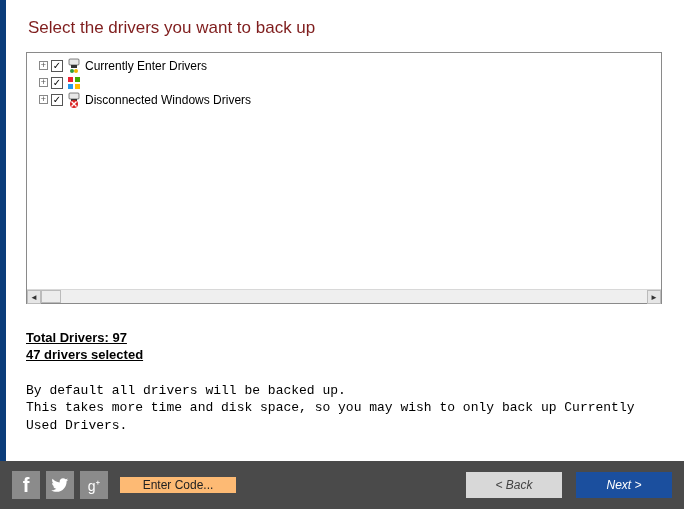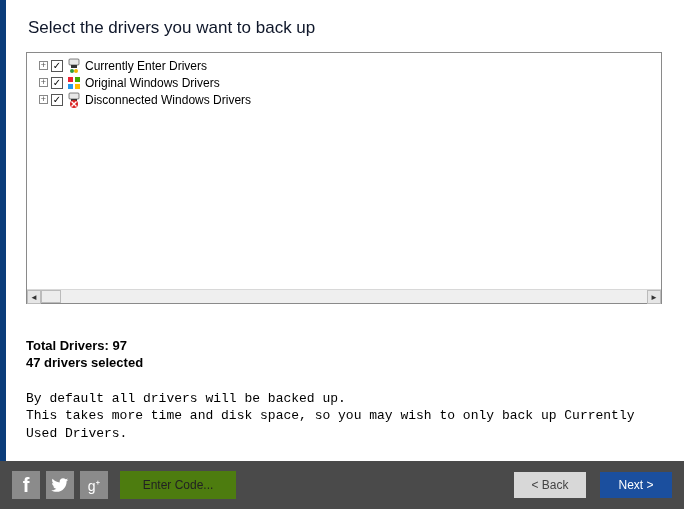--- a/index.html
+++ b/index.html
@@ -17,21 +17,21 @@
     left: 0; top: 0; width: 6px; height: 461px;
     background: #0b3c7a;
   }
   .main {
     position: absolute;
     left: 6px; top: 0; right: 0; height: 461px;
     background: #fff;
     padding: 16px 20px 0 20px;
   }
   .title {
-    color: #0f172a;
+    color: #7f1d1d;
     font-size: 17px;
     font-weight: 400;
     margin: 2px 0 14px 2px;
   }
   .tree-box {
     border: 1px solid #8a8a8a;
     width: 636px;
     height: 252px;
     position: relative;
     background: #fff;
@@ -85,25 +85,26 @@
     display: flex; align-items: center; justify-content: center;
     font-size: 8px; color: #333;
     cursor: pointer;
   }
   .hscroll .track { flex: 1; position: relative; }
   .hscroll .thumb {
     position: absolute; left: 0; top: 0; height: 100%; width: 20px;
     border: 1px solid #bbb; background: #ececec;
   }
   .stats {
-    margin-top: 34px;
+    margin-top: 26px;
     font-size: 13px;
     color: #000;
     font-weight: 700;
     line-height: 1.3;
+    text-decoration: underline;
   }
   .info {
     margin-top: 18px;
     font-size: 13px;
     color: #000;
     line-height: 1.35;
     font-family: Liberation Mono, monospace;
   }
   .footer {
     position: absolute;
@@ -119,35 +120,36 @@
     display: flex; align-items: center; justify-content: center;
     color: #fff;
     cursor: pointer;
     font-family: Georgia, serif;
   }
   .social.fb { font-weight: 700; font-size: 20px; font-family: Arial; }
   .social.tw svg { width: 18px; height: 18px; fill: #fff; }
   .social.gp { font-size: 14px; font-family: Arial; }
   .enter-code {
     margin-left: 6px;
-    width: 116px; height: 28px;
-    background: #4d7c0f;
+    width: 116px; height: 16px;
+    background: #fdba74;
     color: #222;
     font-size: 12px;
     display: flex; align-items: center; justify-content: center;
     cursor: pointer;
     border: none;
   }
   .spacer { flex: 1; }
   .nav-btn {
-    width: 72px; height: 26px;
+    width: 96px; height: 26px;
     font-size: 12px;
     display: flex; align-items: center; justify-content: center;
     cursor: pointer;
     border: none;
+    font-style: italic;
   }
   .nav-btn.back {
     background: #d8d8d8;
     color: #444;
     margin-right: 8px;
   }
   .nav-btn.next {
     background: #1b4f9e;
     color: #fff;
     text-align: center;
@@ -182,21 +184,20 @@
         <span class="expander">+</span>
         <span class="chk">✓</span>
         <span class="icon16">
           <svg viewBox="0 0 16 16">
               <rect x="2" y="2" width="5" height="5" fill="#e23"></rect>
               <rect x="9" y="2" width="5" height="5" fill="#4a0"></rect>
               <rect x="2" y="9" width="5" height="5" fill="#29e"></rect>
               <rect x="9" y="9" width="5" height="5" fill="#fb0"></rect>
             </svg>
         </span>
-        <span>Original Windows Drivers</span>
       </div>
 
       <div class="tree-row">
         <span class="expander">+</span>
         <span class="chk">✓</span>
         <span class="icon16">
           <svg viewBox="0 0 16 16">
               <rect x="3" y="1" width="10" height="6" rx="1" fill="#e8e8e8" stroke="#333" stroke-width="0.6"></rect>
               <rect x="5" y="7" width="6" height="3" fill="#333"></rect>
               <circle cx="8" cy="12" r="4" fill="#d22"></circle>

